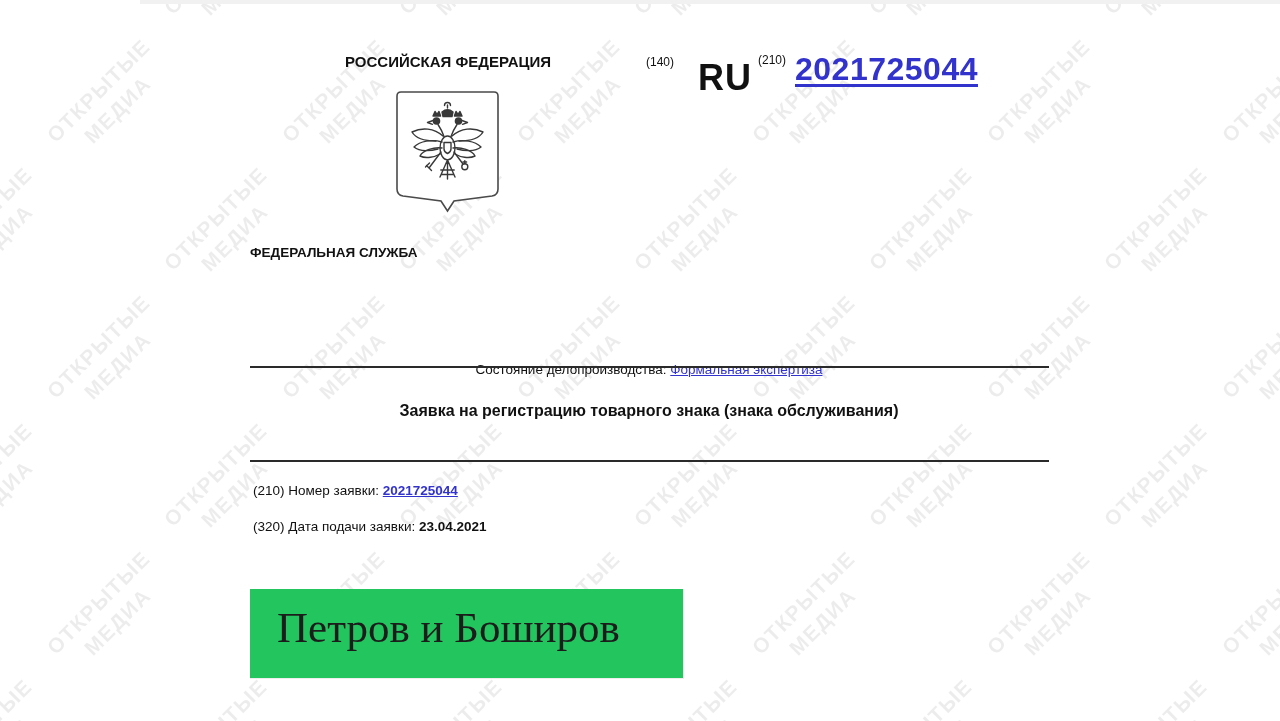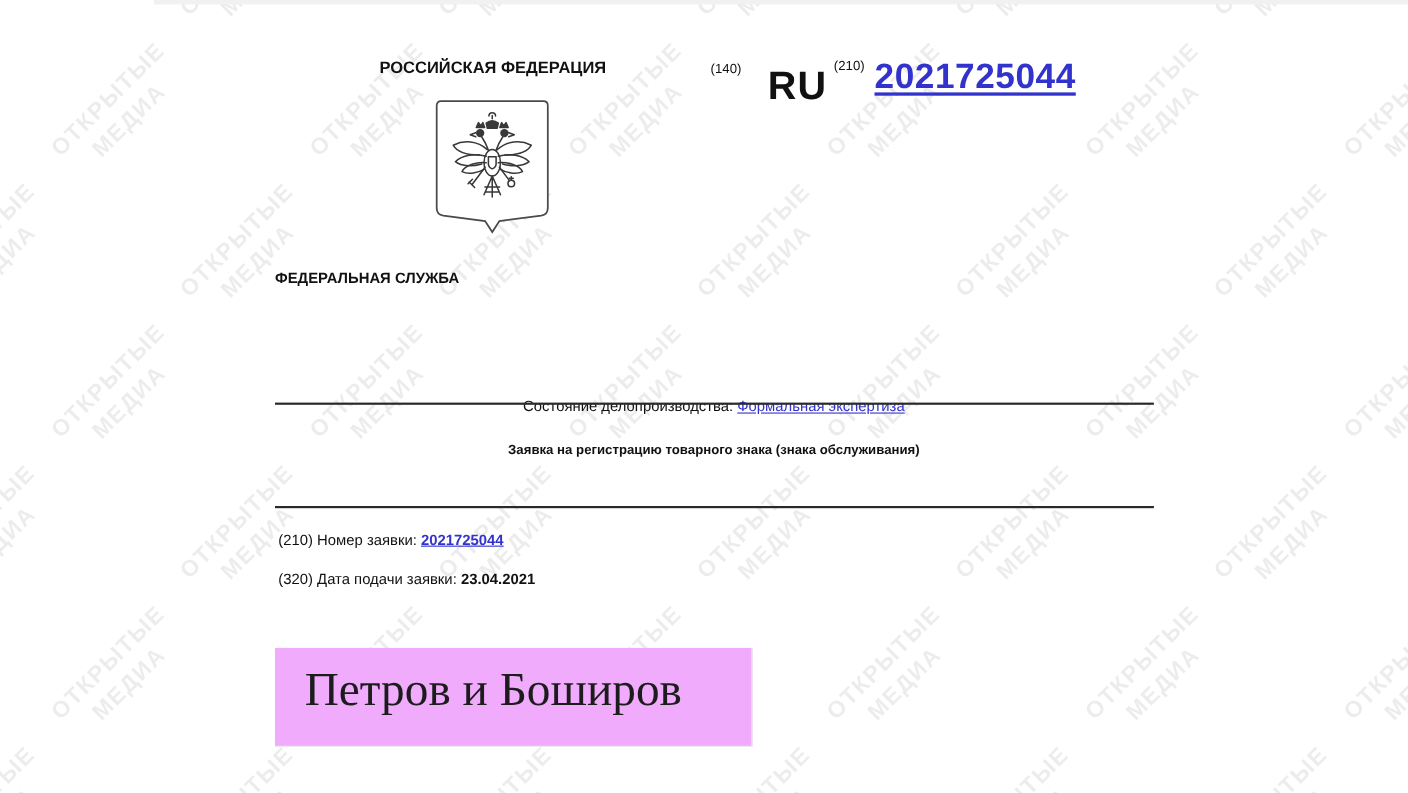--- a/index.html
+++ b/index.html
@@ -31,31 +31,31 @@
   .agency span{display:block;}
   .register{left:251px;top:299px;width:797px;text-align:center;font-weight:bold;font-size:13.5px;line-height:17px;}
 
   
   .status{left:250px;top:332px;width:798px;text-align:center;font-size:13.5px;margin-top:30px;}
   .link{color:#3232cc;text-decoration:underline;cursor:pointer;}
   .hr{left:250px;width:799px;height:2px;background:#2a2a2a;}
   .hr1{top:366px;}
   .hr2{top:460px;}
 
-  .doctitle{left:250px;top:402px;width:798px;text-align:center;font-weight:bold;font-size:12px;}
+  .doctitle{left:250px;top:402px;width:798px;text-align:center;font-weight:bold;font-size:16px;}
 
   
   .field{left:253px;font-size:13.5px;}
   .f1{top:483px;} .f2{top:519px;} .f3{top:555px;}
   .flabel{}
   .fvalue-bold{font-weight:bold;text-align:center;}
   .fvalue-link{font-weight:bold;color:#3232cc;text-decoration:underline;cursor:pointer;}
 
   
-  .tmimage{left:250px;top:589px;width:433px;height:89px;background:#f0abfc;
+  .tmimage{left:250px;top:589px;width:433px;height:89px;background:#22c55e;
            border-right:1px solid #e6e6e6;border-bottom:1px solid #eeeeee;z-index:2;}
   .tmtext{position:absolute;left:27px;top:14px;font-family:"Liberation Serif","DejaVu Serif",serif;
           font-size:43px;color:#1c1c1c;white-space:nowrap;}
 </style>
 </head>
 <body>
 
 <div class="screen">
 
   <div id="watermark-layer">

